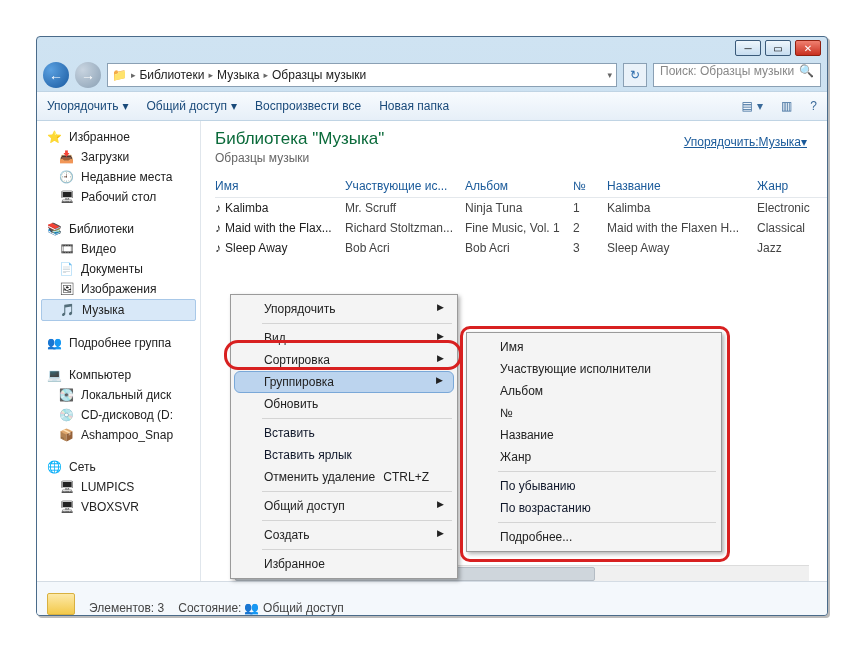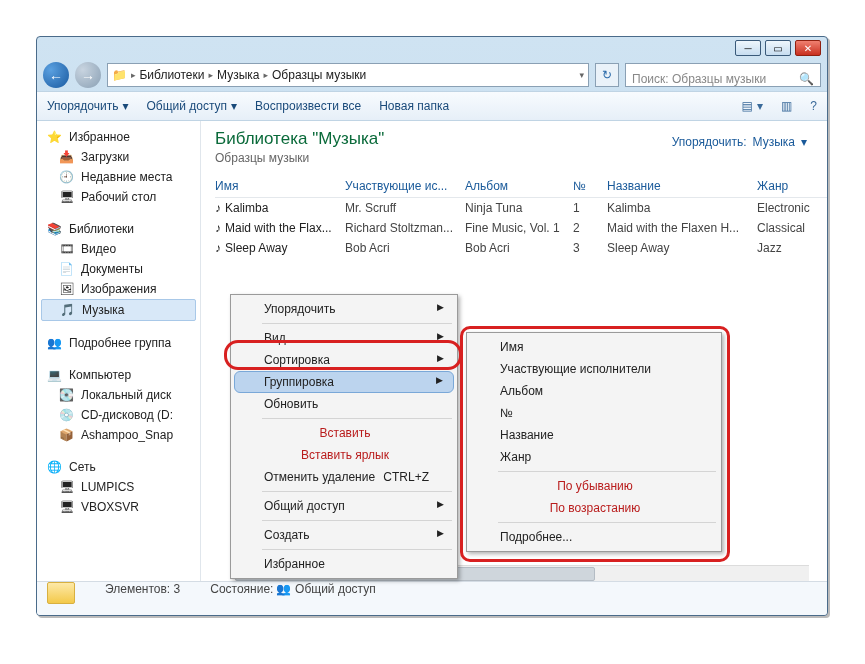--- a/index.html
+++ b/index.html
@@ -11,55 +11,55 @@
 .titlebar { height: 22px; display: flex; justify-content: flex-end; align-items: center; padding: 0 6px; gap: 4px; }
 .winbtn { width: 26px; height: 16px; border: 1px solid #3a5a7a; border-radius: 2px; background: linear-gradient(#eef6fc,#c7ddf0); display: flex; align-items: center; justify-content: center; font-size: 10px; }
 .winbtn.close { background: linear-gradient(#f08070,#c83020); color: #fff; border-color: #902010; }
 
 .navbar { height: 32px; display: flex; align-items: center; padding: 0 6px; gap: 6px; }
 .navround { width: 26px; height: 26px; border-radius: 50%; background: radial-gradient(circle at 30% 30%, #5aa0e0,#1a5aa0); color: #fff; display: flex; align-items: center; justify-content: center; font-size: 14px; }
 .navround.disabled { background: radial-gradient(circle at 30% 30%, #c8d4e0,#8aa0b4); }
 .address { flex: 1; height: 24px; background: #fff; border: 1px solid #8aa0b4; display: flex; align-items: center; padding: 0 4px; gap: 4px; }
 .address .seg { color: #222; }
 .address .arr { color: #666; font-size: 9px; }
-.searchbox { width: 196px; height: 24px; background: #fff; border: 1px solid #8aa0b4; display: flex; align-items: flex-end; padding: 0 6px; color: #888; justify-content: space-between; }
+.searchbox { width: 168px; height: 24px; background: #fff; border: 1px solid #8aa0b4; display: flex; align-items: flex-start; padding: 0 6px; color: #888; justify-content: space-between; }
 .refresh { width: 24px; height: 24px; border: 1px solid #8aa0b4; background: #eaf2f9; display: flex; align-items: center; justify-content: center; color: #2a6aaa; }
 
 .toolbar { height: 30px; background: linear-gradient(#f8fbfe,#e6eff8); border-top: 1px solid #c0d4e4; border-bottom: 1px solid #c0d4e4; display: flex; align-items: center; padding: 0 10px; gap: 18px; color: #1a4a7a; }
 .toolbar .tb { display: flex; align-items: center; gap: 4px; }
 .toolbar .spacer { flex: 1; }
 .toolbar .icon { color: #3a6a9a; }
 
 .body { flex: 1; display: flex; background: #fff; position: relative; }
 
 .sidebar { width: 180px; border-right: 1px solid #e0e6ec; padding: 6px 0; overflow: hidden; position: relative; }
 .sidebar .group { margin-bottom: 12px; }
 .sidebar .row { display: flex; align-items: center; padding: 2px 10px 2px 22px; gap: 6px; color: #222; white-space: nowrap; }
 .sidebar .row.head { font-weight: normal; padding-left: 10px; }
 .sidebar .row.sel { background: #d8e8f8; border: 1px solid #a8c8e8; border-radius: 2px; margin: 0 4px; padding-left: 18px; }
 .sb-icon { width: 16px; height: 16px; display: inline-flex; align-items: center; justify-content: center; }
 
 .main { flex: 1; padding: 8px 0 0 14px; display: flex; flex-direction: column; position: relative; }
 .libhdr { display: flex; justify-content: space-between; align-items: flex-start; padding-right: 20px; }
 .libtitle { color: #0a6a3a; font-size: 17px; }
 .libsub { color: #666; font-size: 12px; margin-top: 2px; }
-.arrange { color: #1a5a9a; font-size: 12px; display: flex; gap: 6px; align-items: center; margin-top: 6px; }
+.arrange { color: #1a5a9a; font-size: 12px; display: flex; align-items: center; margin-top: 6px; text-decoration: underline; }
 
 .cols { display: flex; margin-top: 14px; color: #1a5a9a; border-bottom: 1px solid #e4e8ec; padding-bottom: 4px; }
 .cols > div, .filerow > div { overflow: hidden; text-overflow: ellipsis; white-space: nowrap; padding-right: 10px; }
 .c-name { width: 130px; } .c-artist { width: 120px; } .c-album { width: 108px; } .c-num { width: 34px; } .c-title { width: 150px; } .c-genre { width: 70px; }
 .filerow { display: flex; color: #444; padding: 3px 0; }
 .filerow .c-name { color: #222; display: flex; gap: 4px; }
 
-.status { height: 34px; border-top: 1px solid #d4dce4; background: #f4f8fc; display: flex; align-items: flex-start; padding: 0 10px; gap: 30px; color: #444; }
+.status { height: 34px; border-top: 1px solid #d4dce4; background: #f4f8fc; display: flex; align-items: flex-end; padding: 0 10px; gap: 14px; color: #444; }
 .status .folder { width: 28px; height: 22px; background: linear-gradient(#fde9a8,#f3c94a); border: 1px solid #d8b040; border-radius: 2px; }
 
 .ctxmenu { position: absolute; background: #f4f4f4; border: 1px solid #9a9a9a; box-shadow: 2px 2px 4px rgba(0,0,0,.3); padding: 3px; }
 .ctxmenu .mi { padding: 4px 28px 4px 30px; color: #222; position: relative; white-space: nowrap; }
-.ctxmenu .mi.disabled { color: #b91c1c; text-align: center; }
+.ctxmenu .mi.disabled { color: #0f172a; }
 .ctxmenu .mi .sub { position: absolute; right: 10px; font-size: 9px; }
 .ctxmenu .mi .kb { position: absolute; right: 25px; }
 .ctxmenu .sep { height: 1px; background: #d4d4d4; margin: 3px 2px 3px 28px; }
 .ctxmenu .mi.hl { background: #bcd4ee; border: 1px solid #7aa8d8; padding: 3px 27px 3px 29px; border-radius: 6px; }
 
 .ring { position: absolute; border: 3px solid #d82020; border-radius: 10px; pointer-events: none; }
 .ring1 { left: 224px; top: 340px; width: 238px; height: 30px; border-radius: 14px; }
 .ring2 { left: 460px; top: 326px; width: 270px; height: 236px; }
 
 .scrollbar-h { position: absolute; bottom: 34px; left: 198px; right: 18px; height: 16px; background: #f0f0f0; border-top: 1px solid #dcdcdc; }

